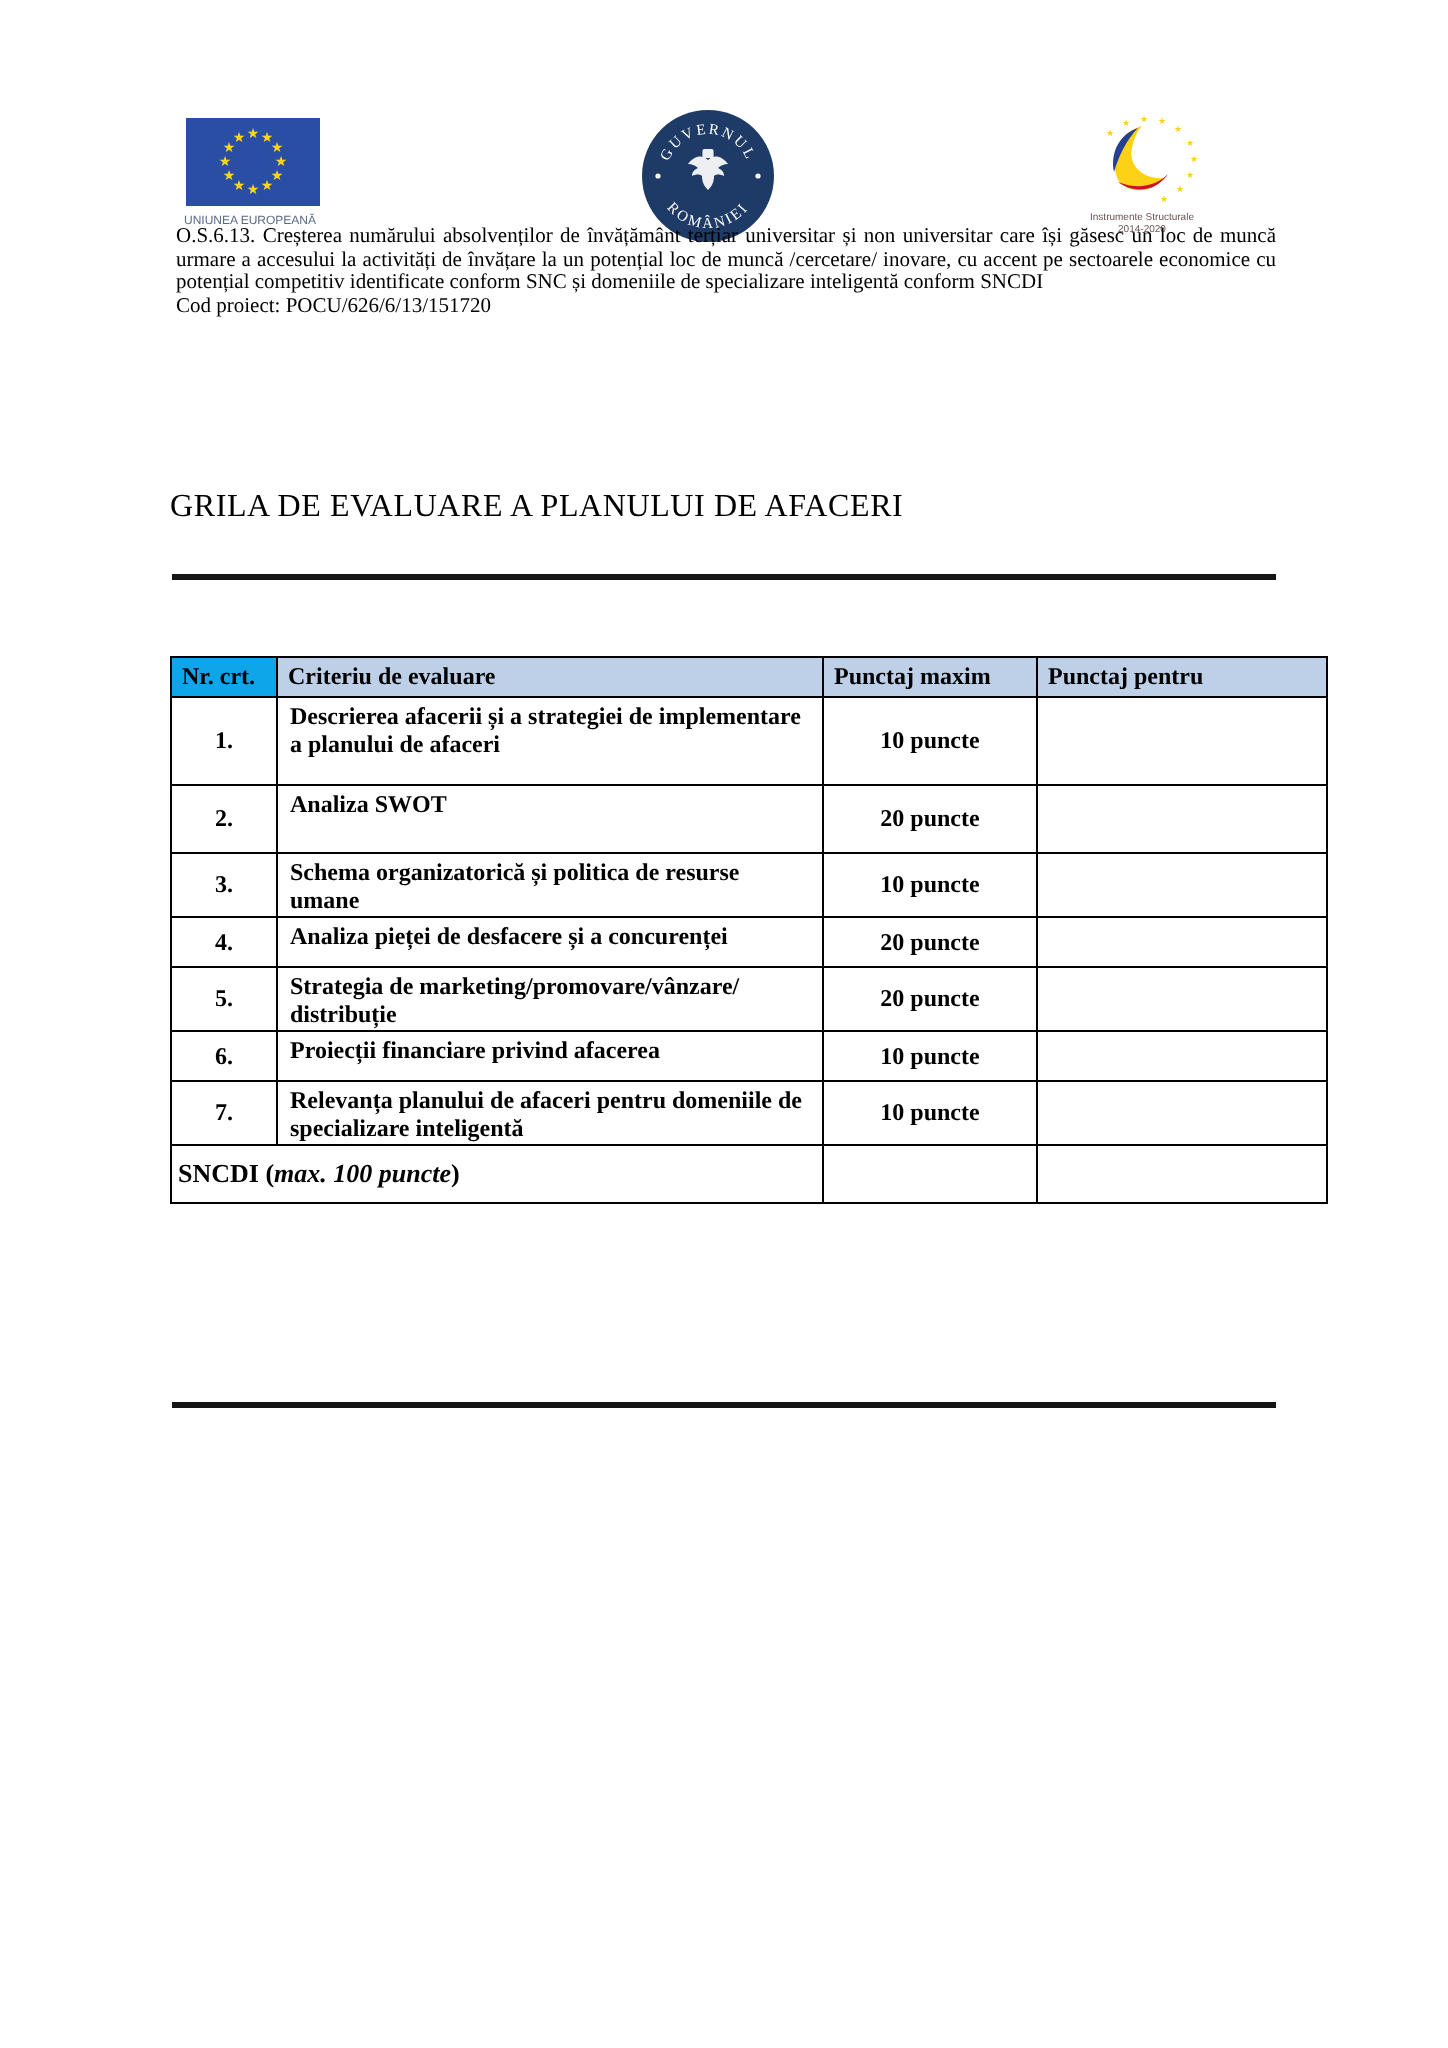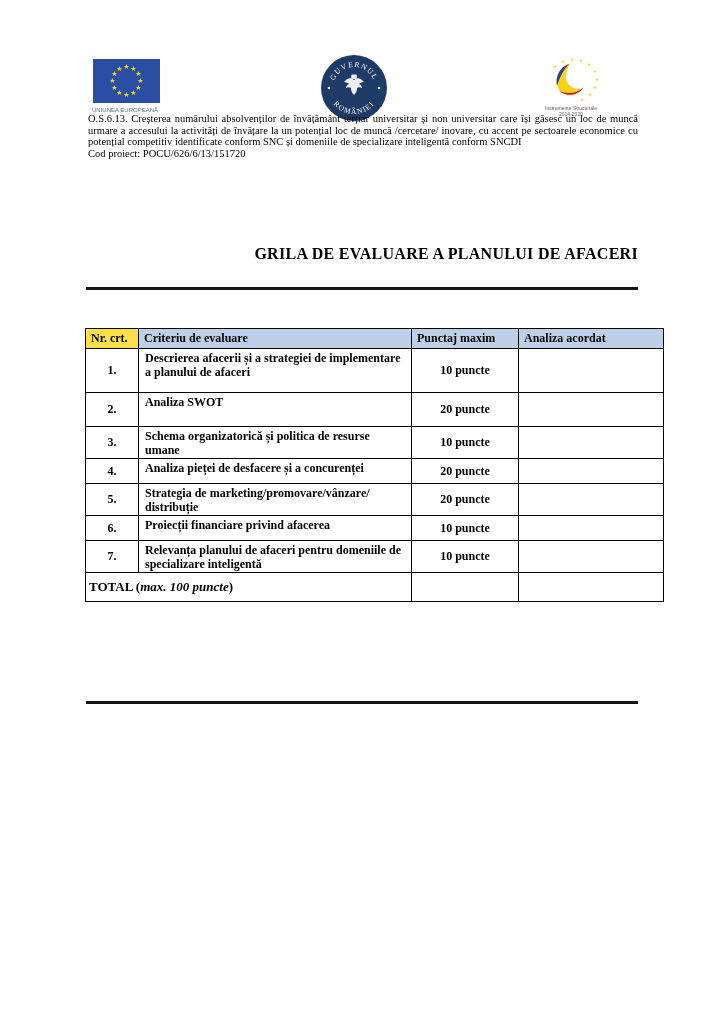--- a/index.html
+++ b/index.html
@@ -14,21 +14,21 @@
   .logo-is{left:540px;top:56px;}
   
   .header-block{
     position:absolute;left:88px;top:113px;width:550px;
     font-size:10.5px;line-height:11.7px;
   }
   .header-block .just{text-align:justify;}
   
   .doc-title{
     position:absolute;left:85px;top:245px;width:553px;
-    text-align:right;font-size:16px;font-weight:bold;letter-spacing:.3px;
+    text-align:left;font-size:16px;font-weight:normal;letter-spacing:.3px;
   }
   .rule{position:absolute;left:86px;width:552px;height:3px;background:#151515;}
   .rule-title{top:287px;}
   .rule-footer{top:701px;}
   
   table.grid{
     position:absolute;left:85px;top:328px;width:578px;
     border-collapse:collapse;table-layout:fixed;font-size:12px;
   }
   table.grid th,table.grid td{border:1px solid #000;font-weight:bold;}
@@ -130,24 +130,24 @@
 
   <table class="grid">
     <colgroup>
       <col style="width:53px">
         <col style="width:273px">
         <col style="width:107px">
         <col style="width:145px">
     </colgroup>
     <thead>
       <tr>
-        <th style="background: #fde047;">Nr. crt.</th>
+        <th style="background: #0ea5e9;">Nr. crt.</th>
         <th style="background: rgb(189, 208, 232); margin-left: 36px;">Criteriu de evaluare</th>
         <th style="background: rgb(189, 208, 232);">Punctaj maxim</th>
-        <th style="background: rgb(189, 208, 232);">Analiza acordat</th>
+        <th style="background: rgb(189, 208, 232);">Punctaj pentru</th>
       </tr>
     </thead>
     <tbody id="grid-body">
         <tr>
           <td class="c-nr">1.</td>
           <td class="c-crit">Descrierea afacerii și a strategiei de implementare a planului de afaceri</td>
           <td class="c-max">10 puncte</td>
           <td class="c-award"></td>
         </tr>
         <tr>
@@ -182,21 +182,21 @@
         </tr>
         <tr>
           <td class="c-nr">7.</td>
           <td class="c-crit">Relevanța planului de afaceri pentru domeniile de specializare inteligentă</td>
           <td class="c-max">10 puncte</td>
           <td class="c-award"></td>
         </tr>
       </tbody>
     <tfoot>
       <tr>
-        <td class="t-label" colspan="2"><span>TOTAL (</span><i>max. 100 puncte</i><span>)</span></td>
+        <td class="t-label" colspan="2"><span>SNCDI (</span><i>max. 100 puncte</i><span>)</span></td>
         <td></td>
         <td></td>
       </tr>
     </tfoot>
   </table>
 
   <div class="rule rule-footer"></div>
 </div>
 
 </body></html>

